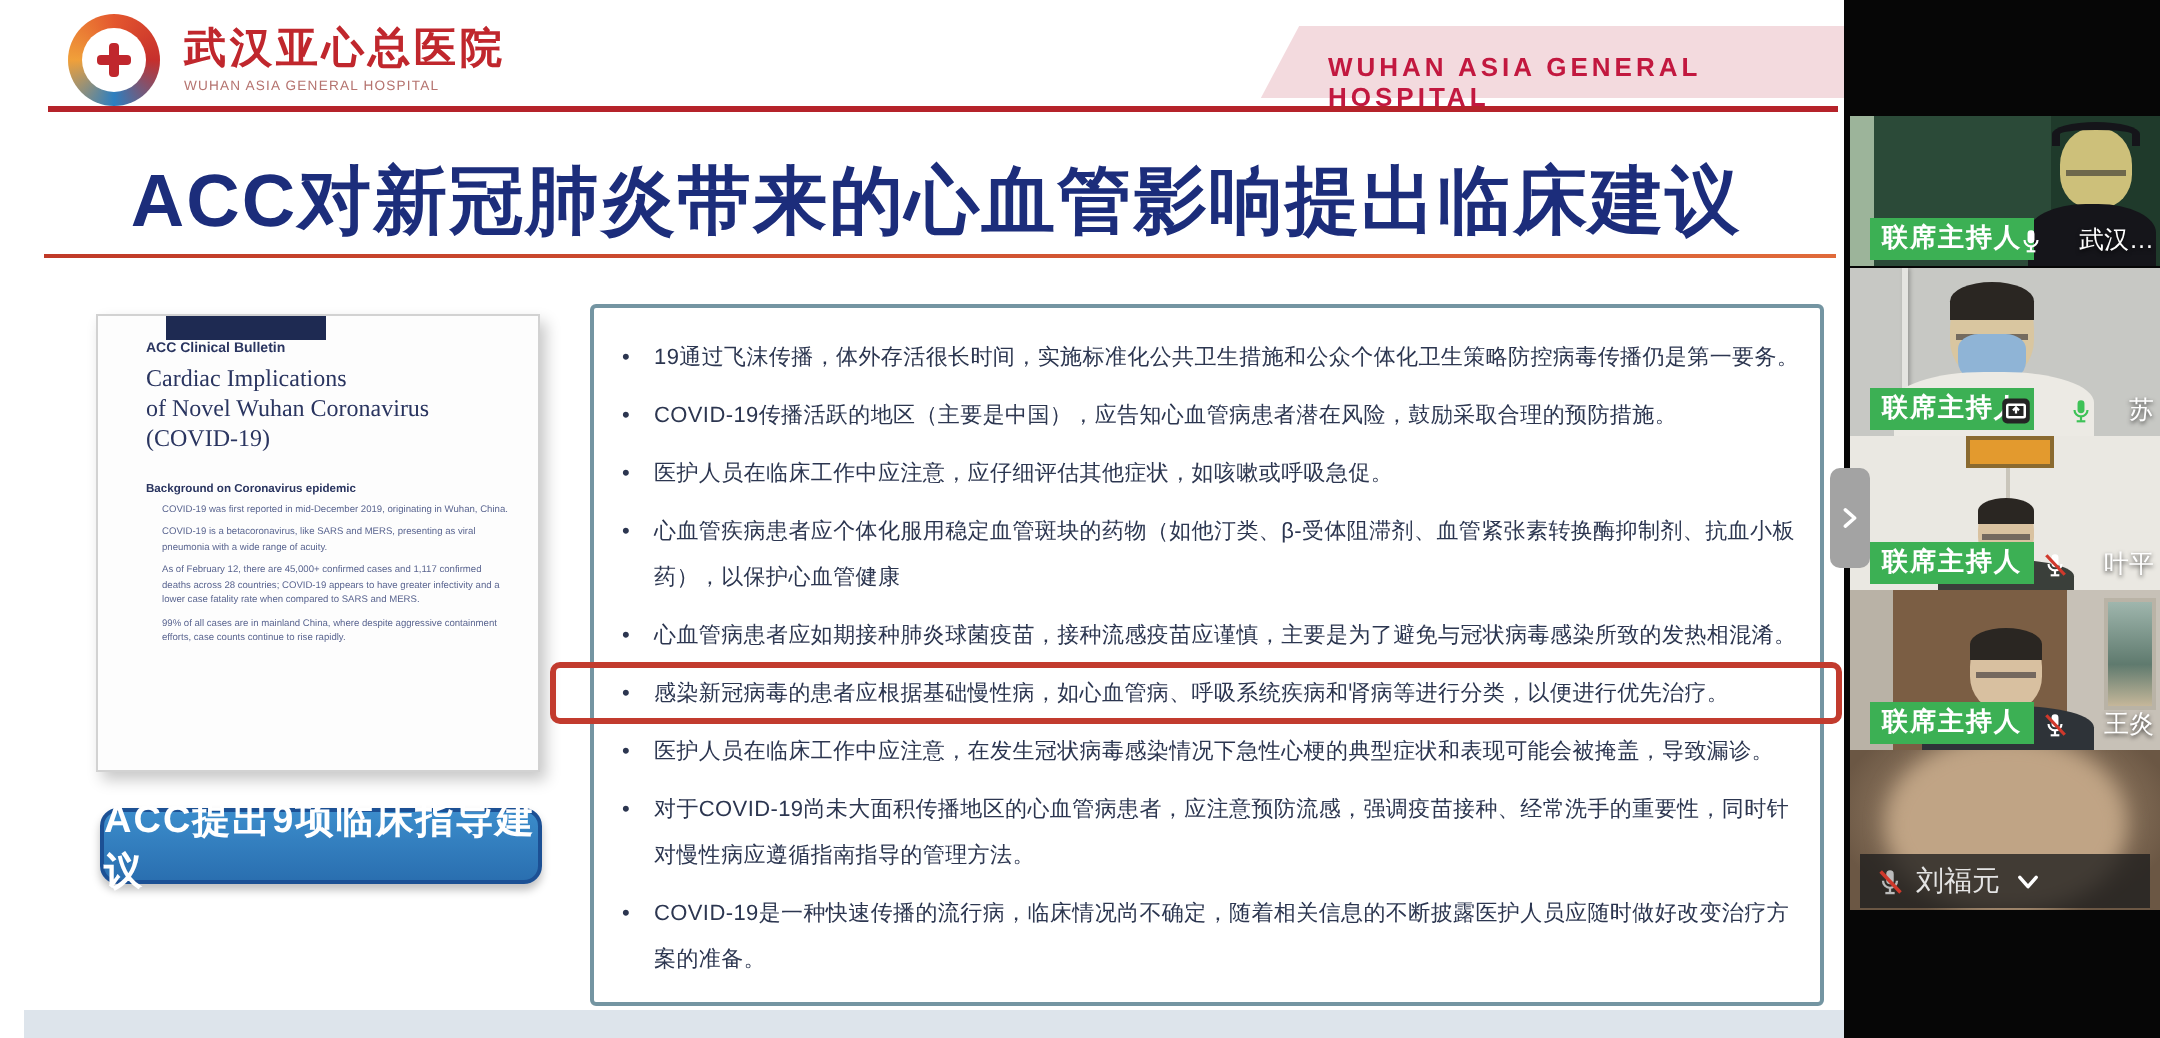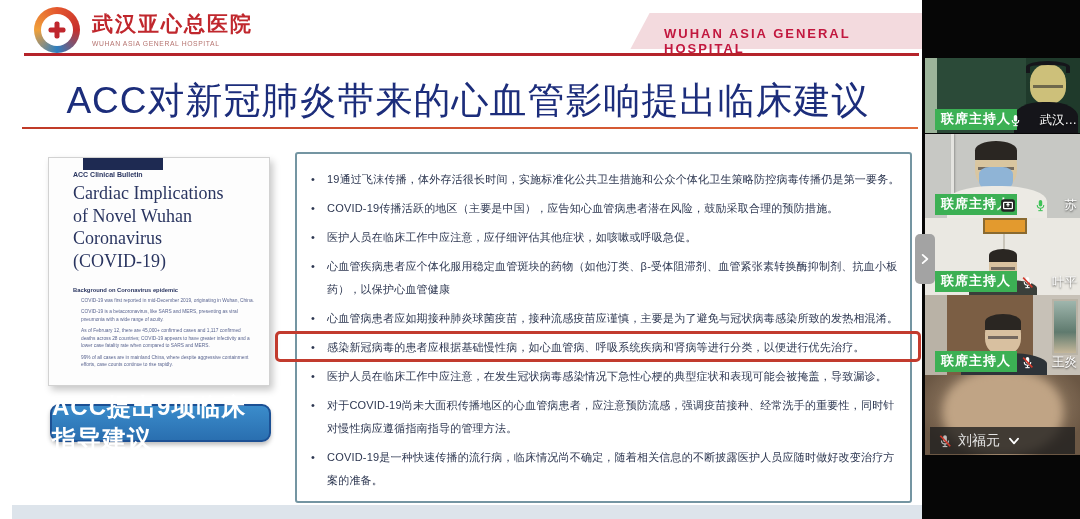--- a/index.html
+++ b/index.html
@@ -21,44 +21,44 @@
   .hospital-en { font-size:6.8px; color:#b5736f; letter-spacing:.6px; margin-top:2px; }
 
   .header-band { position:absolute; left:628px; top:13px; width:300px; height:36px;
     background:#f3dade; transform:skewX(-28deg); }
   .header-band-text { position:absolute; left:652px; top:26px; font-size:13px; font-weight:bold;
     color:#c2183f; letter-spacing:2px; }
 
   .red-rule { position:absolute; left:12px; top:53px; width:895px; height:3px; background:#b5232a; }
 
   .slide-title { position:absolute; left:0; top:76px; width:912px; text-align:center;
-    font-size:37px; font-weight:normal; color:#1c2d7b; letter-spacing:1px; }
+    font-size:37px; font-weight:bold; color:#1c2d7b; letter-spacing:1px; }
   .title-underline { position:absolute; left:10px; top:127px; width:896px; height:2px;
     background:linear-gradient(to right,#c03a28,#e06a3a); }
 
   
   .bulletin-card { position:absolute; left:36px; top:157px; width:222px; height:229px;
     background:#fdfdfd; border:1px solid #d2d2d2; box-shadow:3px 4px 7px rgba(0,0,0,.22); }
   .card-topbar { position:absolute; left:34px; top:0; width:80px; height:12px; background:#1e2a52; }
   .acc-row { display:flex; align-items:center; gap:8px; margin:24px 0 0 24px; }
   .acc-seal { width:30px; height:30px; border-radius:50%; background:#27325e; flex:0 0 30px;
     box-shadow:inset 0 0 0 3px #3a4878, inset 0 0 0 6px #ffffff55; }
   .acc-org { font-family:"Liberation Serif","DejaVu Serif",serif; font-weight:bold;
     color:#2a3560; font-size:10.5px; line-height:1.2; letter-spacing:.6px; }
   .acc-kicker { margin:13px 0 0 24px; font-size:7px; font-weight:bold; color:#2a3560; }
   .acc-doc-title { margin:4px 0 0 24px; font-family:"Liberation Serif","DejaVu Serif",serif;
-    font-size:18px; color:#2a3560; line-height:1.25; }
+    font-size:12px; color:#2a3560; line-height:1.25; }
   .acc-bg-heading { margin:15px 0 0 24px; font-size:5.8px; font-weight:bold; color:#2a3560; }
   .fineprint { margin:4px 14px 0 32px; }
   .fineprint-item { font-size:4.8px; color:#5a6590; line-height:1.55; margin-bottom:4px;
     filter:blur(.3px); }
 
   .acc-button { position:absolute; left:38px; top:404px; width:221px; height:38px;
     border-radius:9px; background:linear-gradient(#3b8ccb,#2a6fb0); border:2px solid #1c5094;
-    color:#fff; font-size:24px; font-weight:bold; letter-spacing:1px;
+    color:#fff; font-size:19px; font-weight:bold; letter-spacing:1px;
     display:flex; align-items:center; justify-content:center; box-shadow:0 3px 4px rgba(0,0,0,.25); }
 
   
   .content-box { position:absolute; left:283px; top:152px; width:617px; height:351px;
     background:#fff; border:2px solid #7495a2; border-radius:3px; padding:14px 10px 6px 14px; }
   .bullets { list-style:none; }
   .bullets li { display:flex; gap:8px; margin-bottom:6px; font-size:11px; line-height:23px;
     color:#2c3650; letter-spacing:.2px; position:relative; }
   .dot { flex:0 0 8px; color:#2c3650; }
   .red-frame { position:absolute; left:-36px; right:-21px; top:-5px; bottom:-3px;

